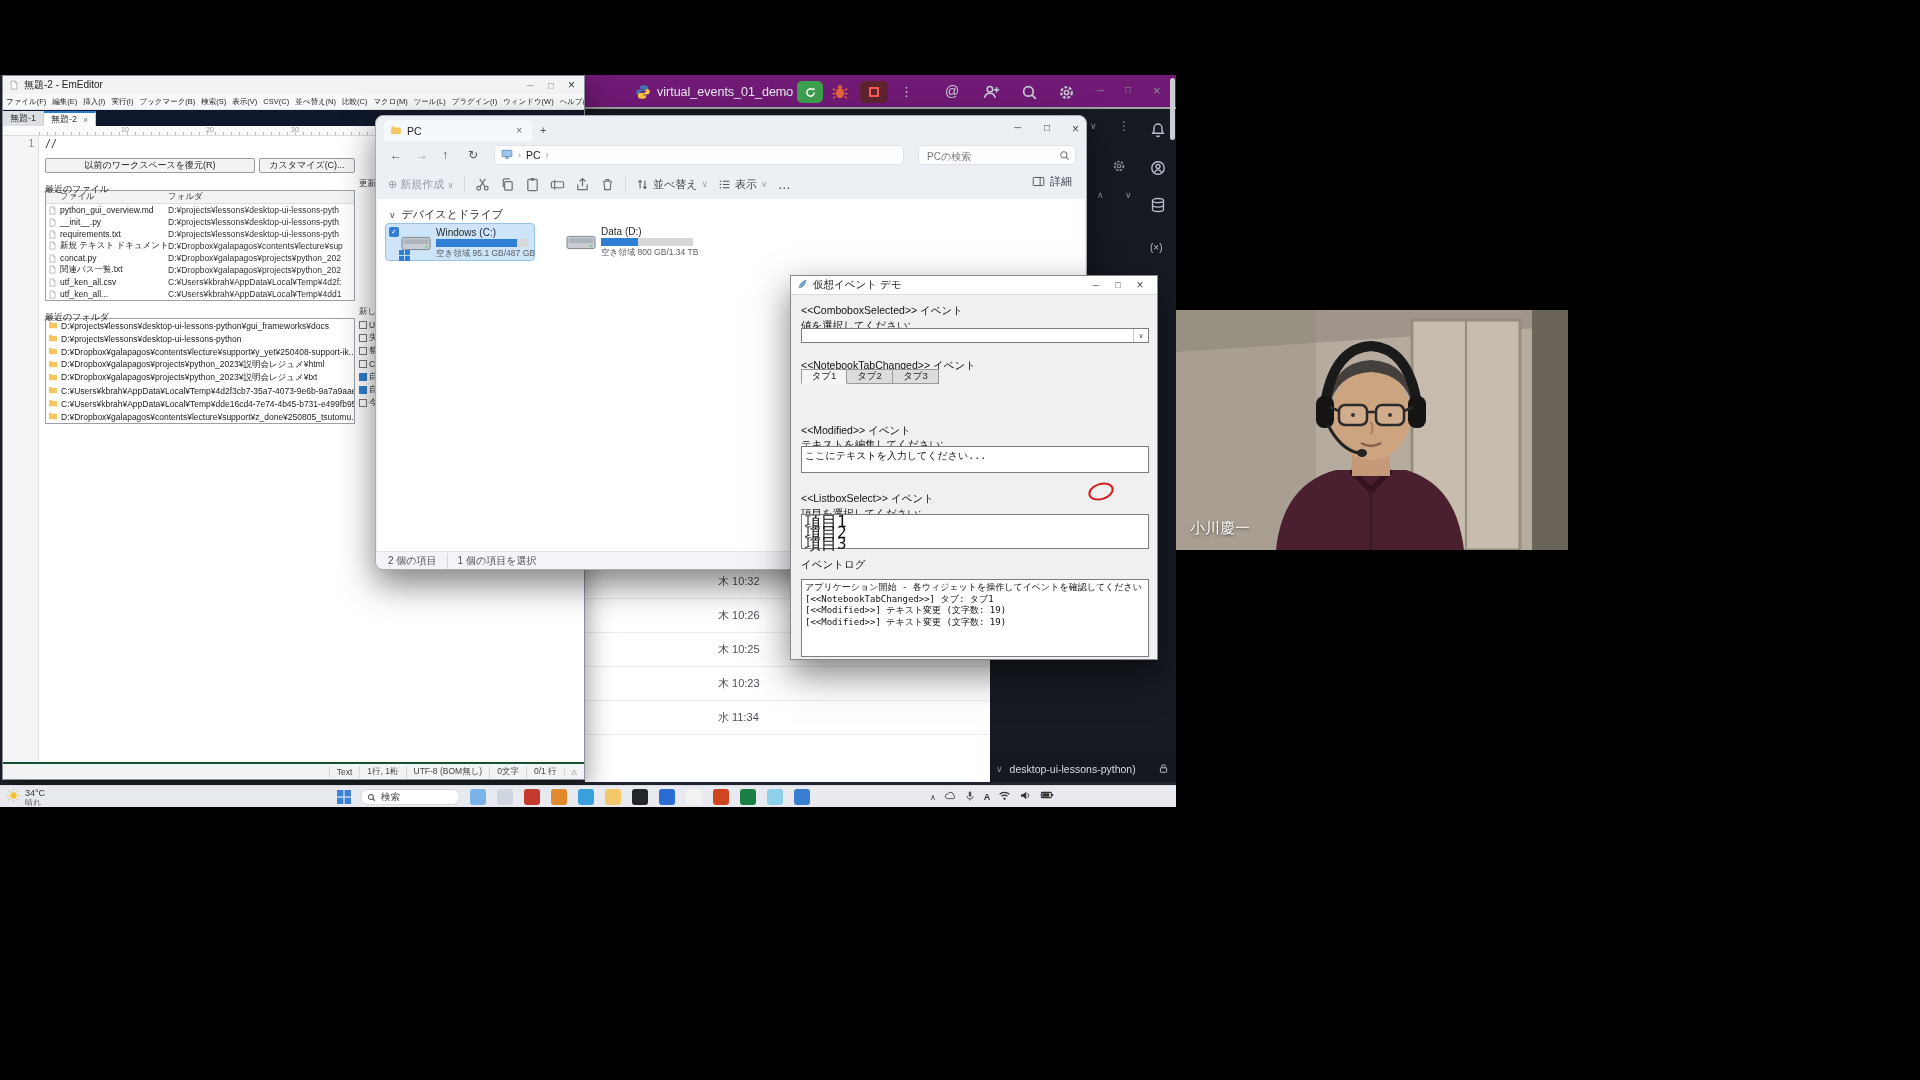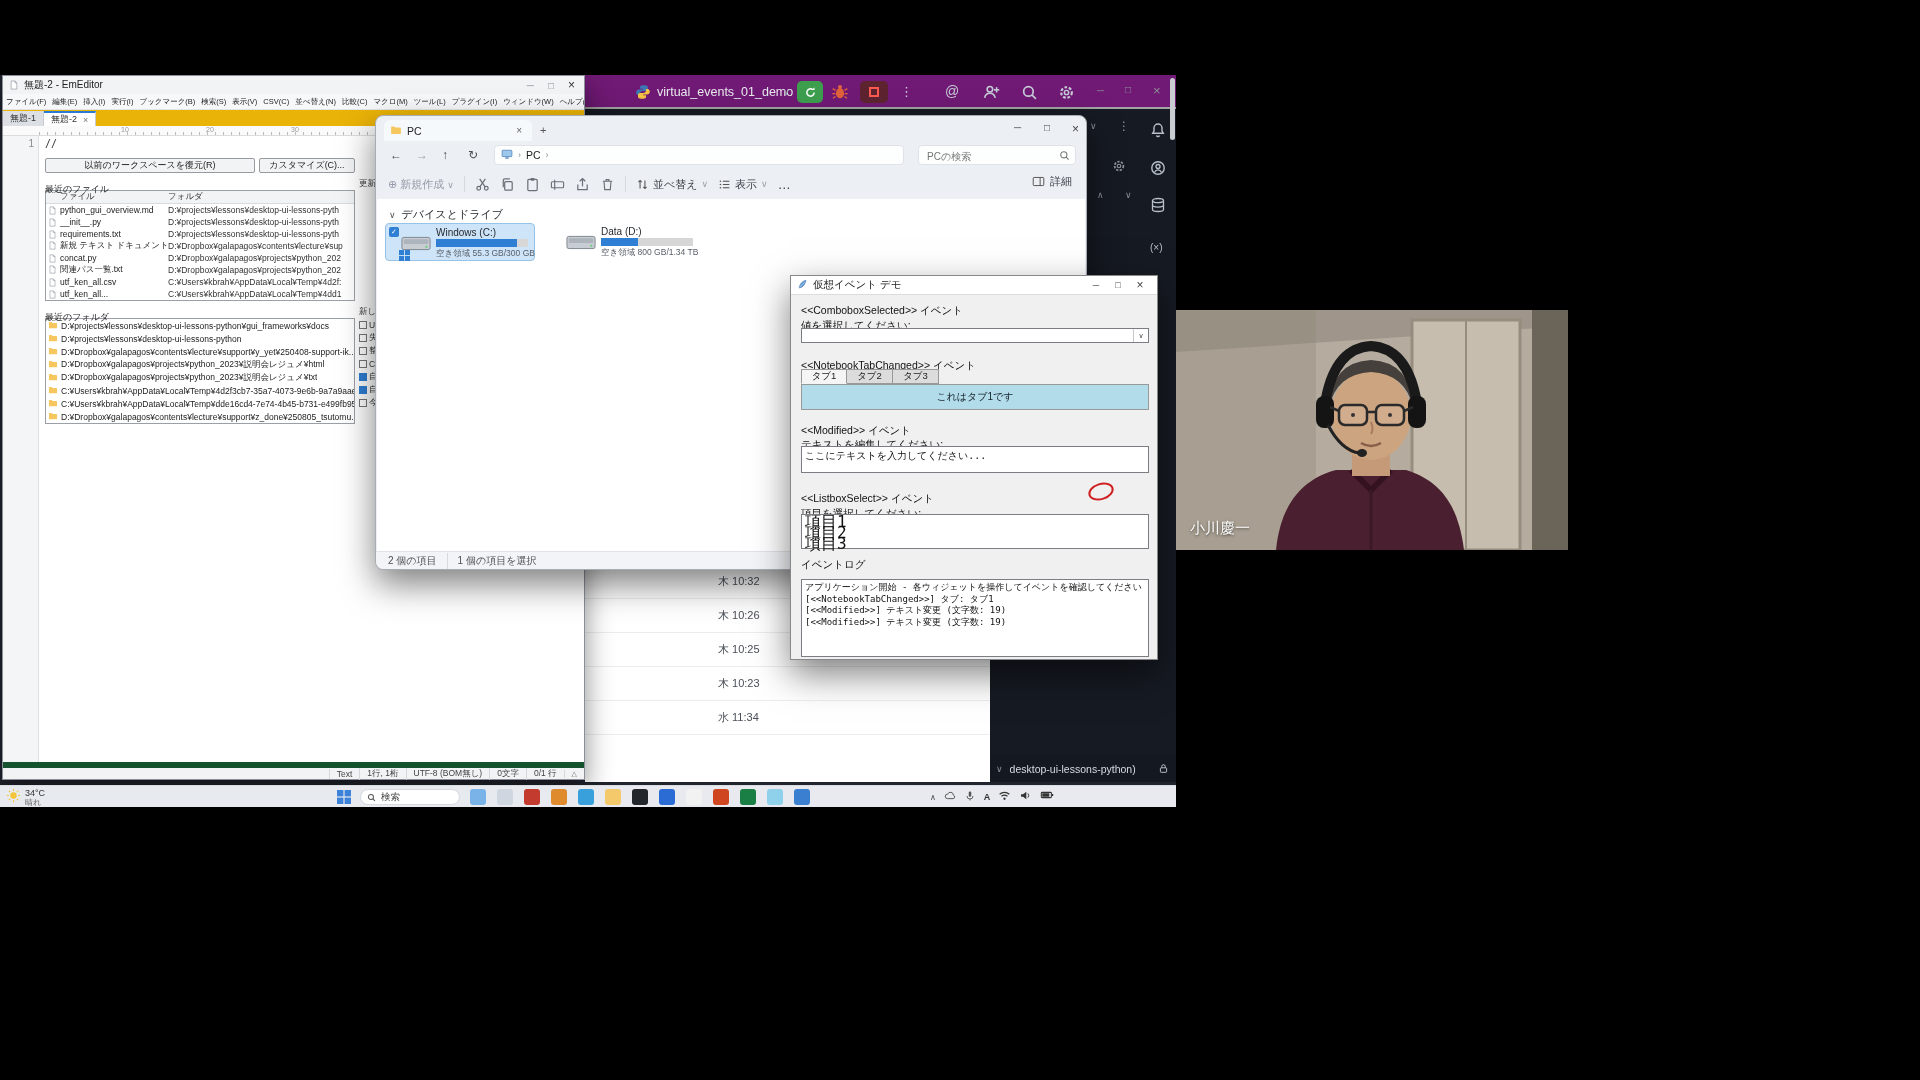--- a/index.html
+++ b/index.html
@@ -28,21 +28,21 @@
   .chat-sb{position:absolute;right:1px;top:3px;width:5px;height:62px;background:#c9cdd2;border-radius:3px}
   .meet-bottom{position:absolute;left:405px;top:680px;width:186px;height:27px;background:#141820;display:flex;align-items:center}
   .meet-bottom .lbl{font-size:10.5px;color:#d6dae2;margin-left:7px;white-space:nowrap}
 
   
   .em{position:absolute;left:2px;top:0;width:583px;height:705px;background:#fff;border:1px solid #8a8f98;box-shadow:0 10px 26px rgba(0,0,0,.45)}
   .em-title{height:18px;background:#f2f3f5;display:flex;align-items:center;padding:0 6px}
   .em-title .t{font-size:10px;color:#222;margin-left:5px}
   .em-menu{height:16px;background:#f7f8fa;border-bottom:1px solid #e1e3e6;display:flex;align-items:center;white-space:nowrap;overflow:hidden}
   .menu-item{font-size:7.5px;color:#222;padding:0 3px}
-  .em-tabs{height:16px;background:#eab308;display:flex;align-items:flex-end}
+  .em-tabs{height:16px;background:#0f172a;display:flex;align-items:flex-end}
   .em-tab{height:15px;display:flex;align-items:center;padding:0 7px;font-size:9px;color:#333;background:#dcdfe3;border-right:1px solid #c9ccd1}
   .em-tab.active{background:#fff;border-top:2px solid #2a7ad4}
   .em-ruler{position:relative;height:10px;background:#fafafa;border-bottom:1px solid #ddd}
   .em-ruler .ticks{position:absolute;left:36px;right:0;bottom:0;height:3px;background:repeating-linear-gradient(to right,#b9bcc0 0 1px,transparent 1px 8px)}
   .ruler-num{position:absolute;top:0;font-size:7px;color:#999}
   .em-ruler span:nth-of-type(1){left:118px}.em-ruler span:nth-of-type(2){left:203px}
   .em-ruler span:nth-of-type(3){left:288px}.em-ruler span:nth-of-type(4){left:373px}
   .em-ruler span:nth-of-type(5){left:458px}.em-ruler span:nth-of-type(6){left:543px}
   .em-body{position:absolute;left:0;top:60px;right:0;bottom:17px;background:#fff}
   .em-gutter{position:absolute;left:0;top:0;bottom:0;width:36px;background:#f4f5f6;border-right:1px solid #e0e0e0}
@@ -61,21 +61,21 @@
   .frow .fn{width:122px;padding-left:14px;position:relative;white-space:nowrap;overflow:hidden}
   .frow .fn svg{position:absolute;left:2px;top:1px}
   .frow .fp{flex:1;white-space:nowrap;overflow:hidden;color:#333}
   .drow{display:flex;height:13px;align-items:center;font-size:8.5px;color:#222}
   .drow .fp{white-space:nowrap;overflow:hidden}
   .em-cbcol{position:absolute;left:314px;top:160px;width:26px}
   .em-cbrow{display:flex;align-items:center;height:13px;gap:2px}
   .cb{width:8px;height:8px;border:1px solid #777;background:#fff;flex:none;font-size:6px;color:#fff;display:flex;align-items:center;justify-content:center}
   .cb.checked{background:#2f7fd4;border-color:#2f7fd4}
   .cbl{font-size:8.5px;color:#333;width:13px;overflow:hidden;white-space:nowrap}
-  .em-status{position:absolute;left:0;right:0;bottom:0;height:17px;background:#f2f3f5;border-top:6px solid #14532d;display:flex;justify-content:flex-end;align-items:center}
+  .em-status{position:absolute;left:0;right:0;bottom:0;height:17px;background:#f2f3f5;border-top:2px solid #14532d;display:flex;justify-content:flex-end;align-items:center}
   .em-seg{font-size:8.5px;color:#444;border-left:1px solid #d5d8db;padding:0 7px;white-space:nowrap}
 
   
   .ex{position:absolute;left:375px;top:40px;width:712px;height:455px;background:#eceff4;border:1px solid #a8adb4;border-radius:8px;box-shadow:0 14px 34px rgba(0,0,0,.5)}
   .ex-tab{position:absolute;left:8px;top:4px;width:148px;height:21px;background:#f6f9fc;border-radius:6px 6px 0 0;display:flex;align-items:center;padding:0 6px}
   .ex-tab .t{font-size:10.5px;color:#222;margin-left:5px}
   .ex-ctl{position:absolute;top:6px;font-size:10px;color:#444}
   .ex-addr{position:absolute;left:0;top:25px;width:100%;height:28px}
   .nav-g{position:absolute;top:7px;font-size:12px;color:#4a4f55}
   .crumbbox{position:absolute;left:118px;top:4px;width:410px;height:20px;background:#fdfefe;border:1px solid #dfe3e9;border-radius:4px;display:flex;align-items:center;font-size:10.5px;color:#222}
@@ -660,21 +660,21 @@
                 <rect x="6.5" width="5.5" height="5.5" fill="#2f7fd4"></rect>
                 <rect y="6.5" width="5.5" height="5.5" fill="#2f7fd4"></rect>
                 <rect x="6.5" y="6.5" width="5.5" height="5.5" fill="#2f7fd4"></rect>
               </svg>
           </span>
           <div class="abs" style="left:50px;top:3px">
             <div class="nm">Windows (C:)</div>
             <div class="bar">
                 <div class="fill" style="width: 88%;"></div>
               </div>
-            <div class="cap">空き領域 55.3 GB/300 GB</div>
+            <div class="cap">空き領域 95.1 GB/487 GB</div>
           </div>
         </div>
         <div class="tile" style="left:180px;width:150px">
           <span class="abs" style="left:9px;top:7px">
             <svg width="30" height="24" viewBox="0 0 32 24">
                 <rect x="1" y="6" width="30" height="13" rx="2" fill="#c8cdd4" stroke="#7d838c"></rect>
                 <rect x="3" y="8" width="26" height="5" rx="1" fill="#aeb4bc"></rect>
                 <circle cx="27" cy="16" r="1.2" fill="#66d17a"></circle>
               </svg>
           </span>
@@ -712,21 +712,20 @@
         <span class="tk-lbl" style="top:24px">値を選択してください:</span>
         <div class="tk-combo">
           <span class="arrow">∨</span>
         </div>
         <span class="tk-lbl" style="top:64px">&lt;&lt;NotebookTabChanged&gt;&gt; イベント</span>
         <div class="nb">
           <span class="nb-tab active">タブ1</span>
           <span class="nb-tab">タブ2</span>
           <span class="nb-tab">タブ3</span>
         </div>
-        <div class="nb-panel">これはタブ1です</div>
         <span class="tk-lbl" style="top:129px">&lt;&lt;Modified&gt;&gt; イベント</span>
         <span class="tk-lbl" style="top:143px">テキストを編集してください:</span>
         <div class="tk-text">ここにテキストを入力してください...</div>
         <span class="tk-lbl" style="top:197px">&lt;&lt;ListboxSelect&gt;&gt; イベント</span>
         <span class="tk-lbl" style="top:212px">項目を選択してください:</span>
         <div class="tk-list">
 
         <div>項目1</div>
             <div>項目2</div>
             <div>項目3</div>

